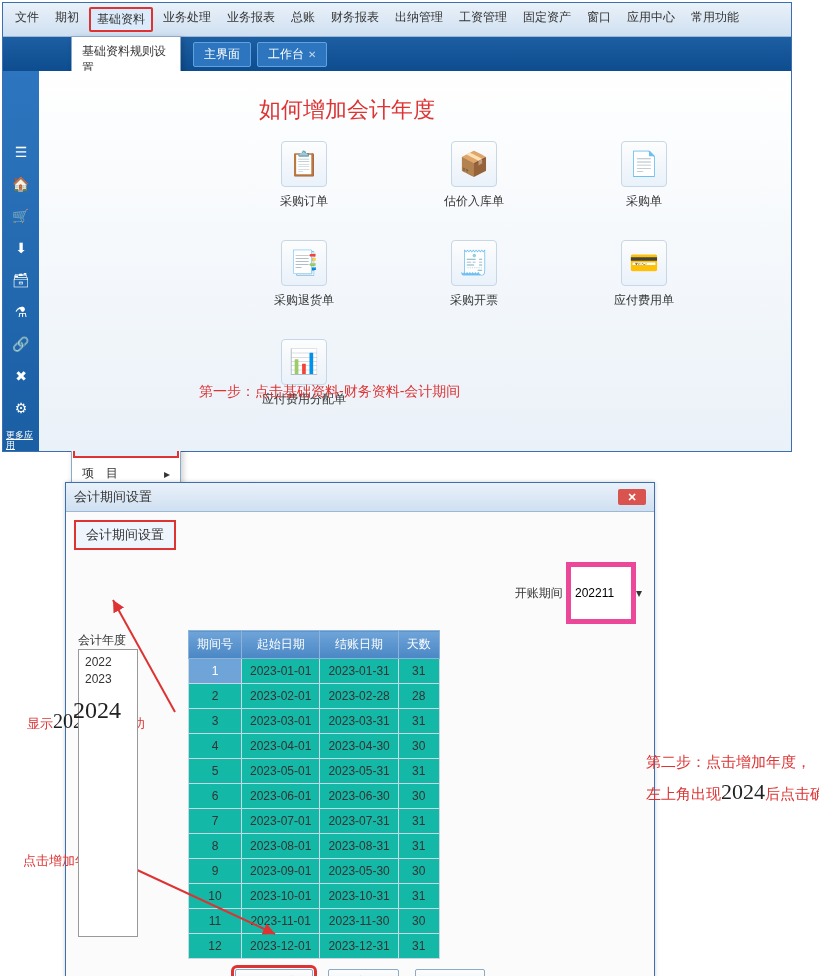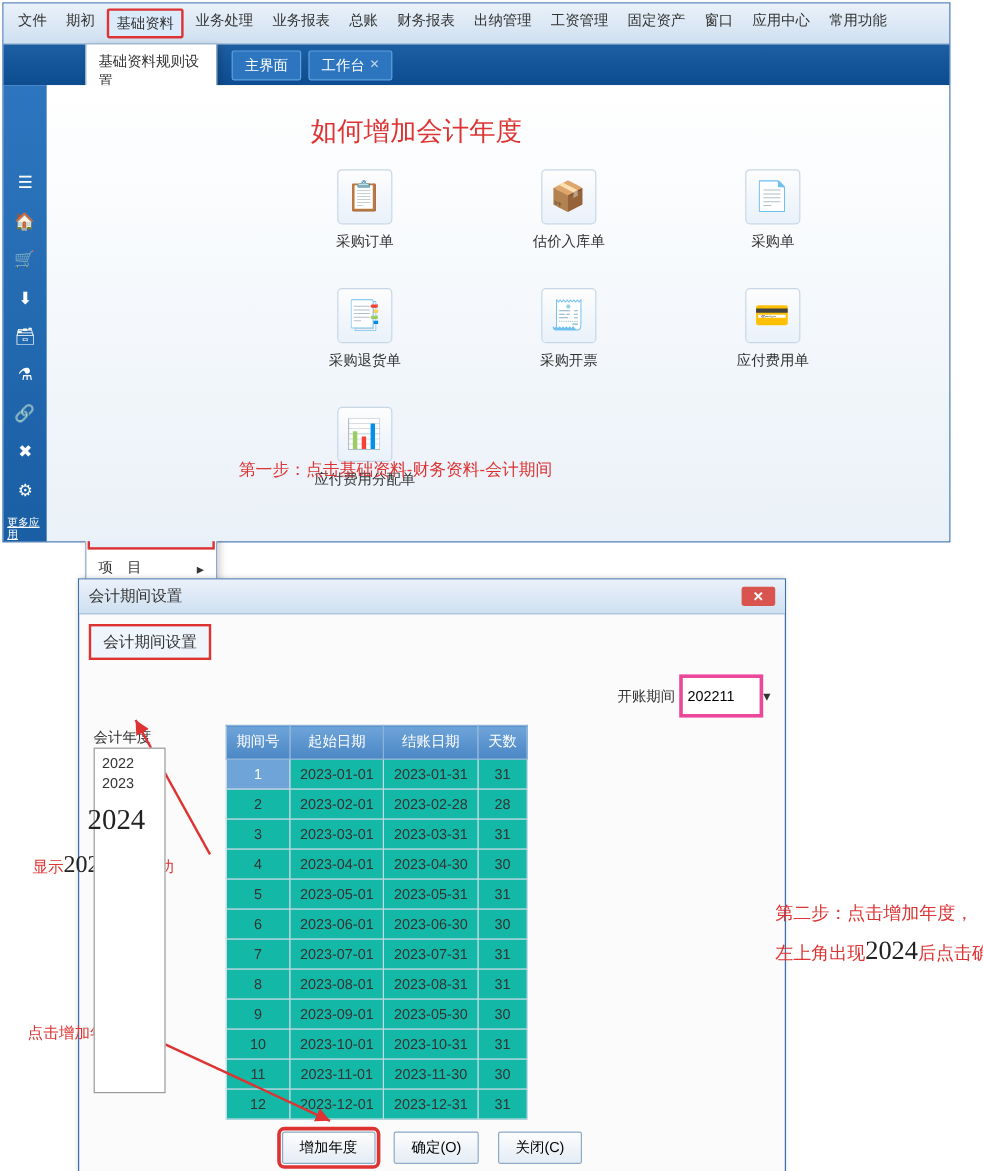--- a/index.html
+++ b/index.html
@@ -196,22 +196,22 @@
   }
   .dlg-body { padding: 4px 12px 12px 12px; }
   .open-period {
     text-align: right;
     margin-bottom: 6px;
     font-size: 12px;
   }
   .open-period input {
     width: 70px;
     font-size:12px;
-    border:3px solid #ec4899;
-    padding:8px 4px;
+    border:5px solid #ec4899;
+    padding:19px 4px;
   }
   .year-row {
     display: flex;
     gap: 12px;
   }
   .year-col-label {
     width: 54px;
     font-size:12px;
     padding-top: 2px;
   }

